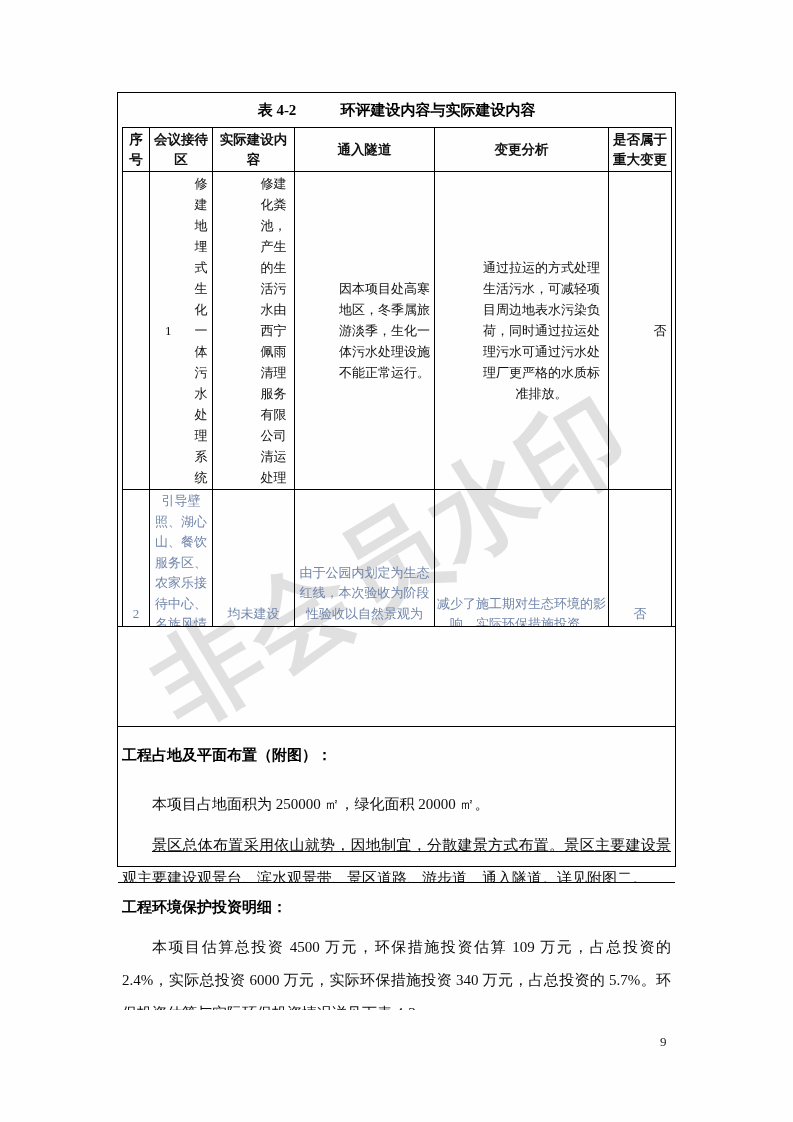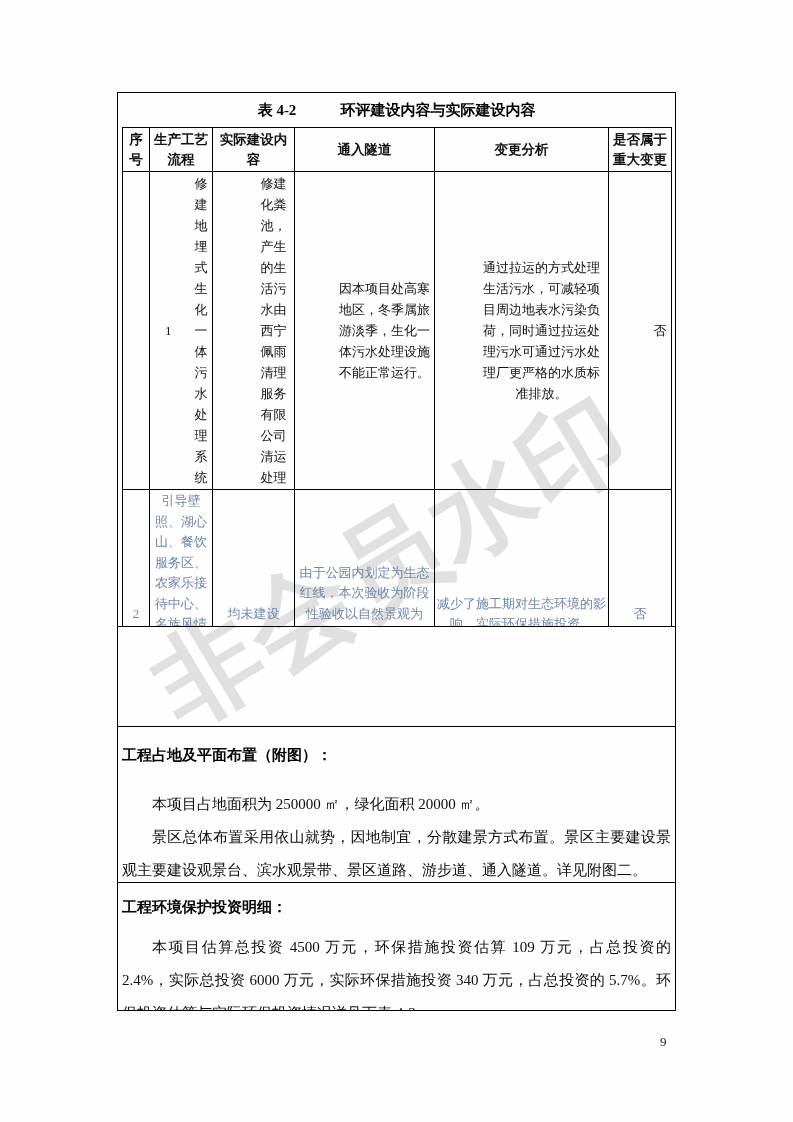--- a/index.html
+++ b/index.html
@@ -19,21 +19,21 @@
     font-weight:bold;
     letter-spacing:2px;
     color:var(--wm,#e0e0e0);
     white-space:nowrap;
     z-index:0;
     user-select:none;
   }
   .frame {
     position:absolute;
     left:117px; top:92px;
-    width:559px; height:919px;
+    width:559px; height:775px;
     border:1px solid #000;
     z-index:1;
   }
   .cell {
     position:relative;
     border-bottom:1px solid #000;
     padding:0 4px;
     overflow:hidden;
   }
   .cell:last-child { border-bottom:none; }
@@ -95,21 +95,21 @@
   .cell-invest .sec-title { padding-top:12px; }
   .sec-para {
     margin-top:11px;
     font-size:15px;
     line-height:33px;
     text-indent:2em;
     text-align:justify;
     color:#0d0d0d;
   }
   .cell-layout .sec-para { margin-top:21px; }
-  .cell-layout .sec-para + .sec-para { margin-top:0; }
+  .cell-layout .sec-para + .sec-para { margin-top:8px;text-decoration:underline; }
   .cell-invest .sec-para { margin-top:12px; }
 
   .page-number {
     position:absolute;
     left:660px; top:1034px;
     font-size:13px;
     color:#222;
     z-index:1;
   }
 </style>
@@ -129,21 +129,21 @@
         <col style="width:27px">
           <col style="width:63px">
           <col style="width:82px">
         <col style="width:140px">
           <col style="width:174px">
           <col style="width:63px">
       </colgroup>
       <thead>
         <tr>
           <th>序号</th>
-          <th>生产工艺流程</th>
+          <th>会议接待区</th>
           <th>实际建设内容</th>
           <th>通入隧道</th>
           <th>变更分析</th>
           <th>是否属于重大变更</th>
         </tr>
       </thead>
       <tbody>
         <tr class="r1">
           <td>1</td>
           <td>修建地埋式生化一体污水处理系统</td>

